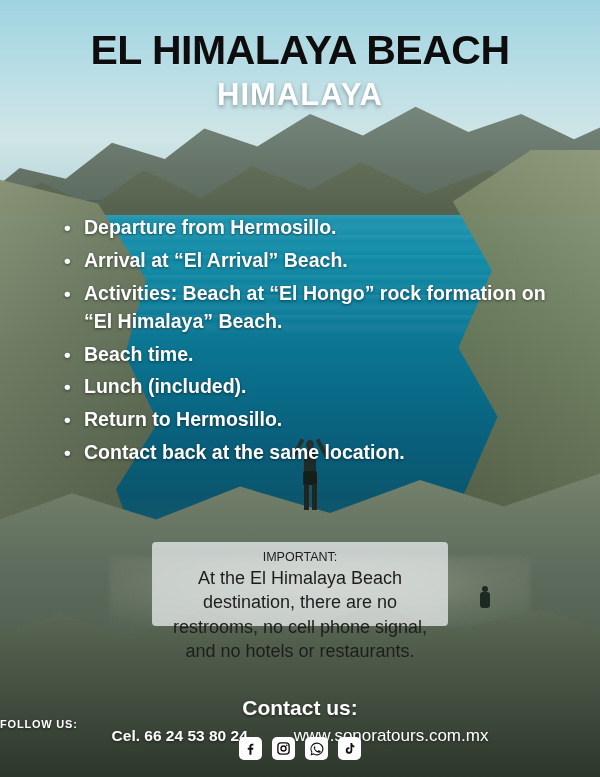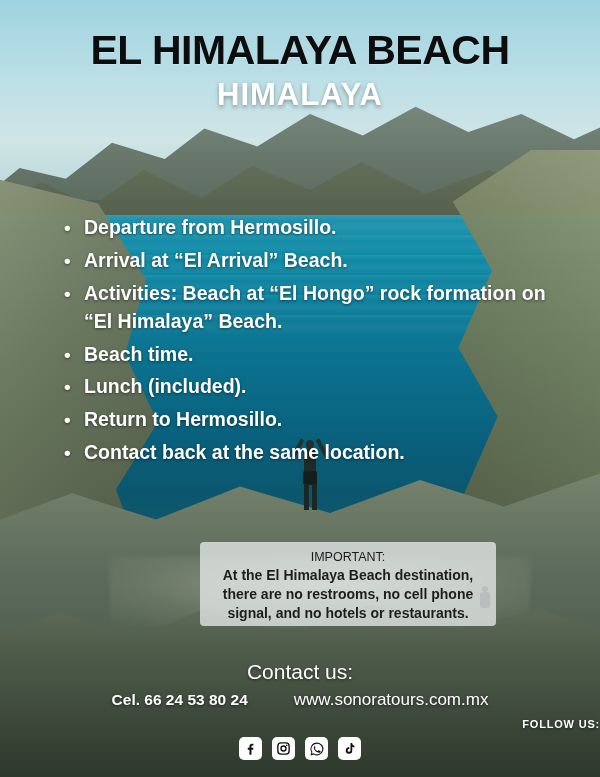--- a/index.html
+++ b/index.html
@@ -177,44 +177,43 @@
     font-size: 19px;
   }
 
   .note-box {
     position: absolute;
     left: 152px; top: 542px; width: 296px; height: 84px;
     background: rgba(228,232,232,.78);
     border-radius: 4px;
     padding: 8px 14px 6px;
     text-align: center;
-    margin-left: 48px;
   }
   .note-title {
     font-size: 12.5px;
     color: #1d1d1d;
     margin-bottom: 2px;
   }
   .note-body {
-    font-size: 14px;
+    font-size: 18px;
     color: #1d1d1d;
     line-height: 1.35;
-    font-weight: bold;
   }
 
   .contact {
     position: absolute;
     left: 0; top: 660px; width: 600px;
     text-align: center;
   }
   .contact-heading {
     font-size: 21px;
     color: #ffffff;
-    font-weight: 400;
+    font-weight: 700;
     text-shadow: 0 1px 3px rgba(0,0,0,.55);
+    margin-top: 36px;
   }
   .contact-row {
     margin-top: 6px;
     display: flex;
     justify-content: center;
     align-items: baseline;
     gap: 46px;
   }
   .contact-phone {
     font-size: 15.5px;
@@ -225,21 +224,21 @@
   .contact-web {
     font-size: 17px;
     font-weight: 400;
     color: #ffffff;
     text-shadow: 0 1px 3px rgba(0,0,0,.55);
   }
 
   .follow {
     position: absolute;
     left: 0; top: 718px; width: 600px;
-    text-align: right;
+    text-align: left;
   }
   .follow-label {
     font-size: 11px;
     font-weight: 700;
     letter-spacing: .8px;
     color: #ffffff;
     text-shadow: 0 1px 3px rgba(0,0,0,.55);
   }
   .social-row {
     margin-top: 7px;

